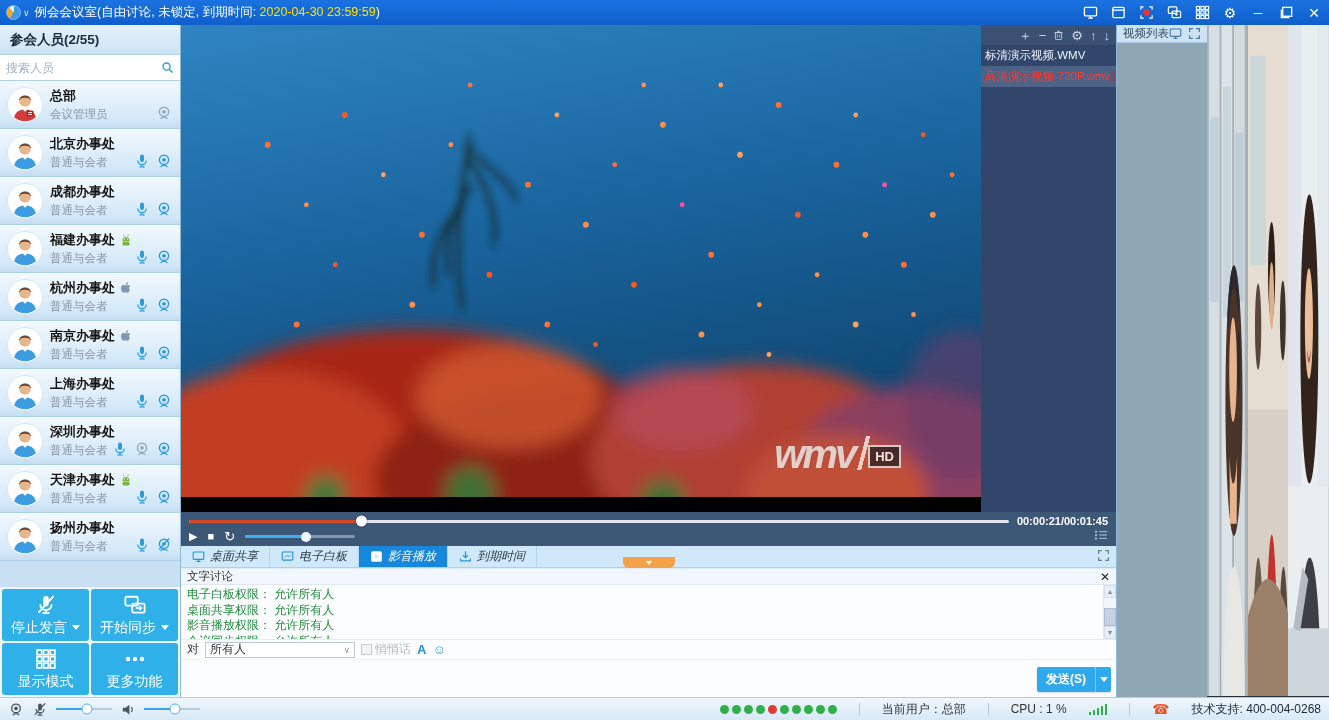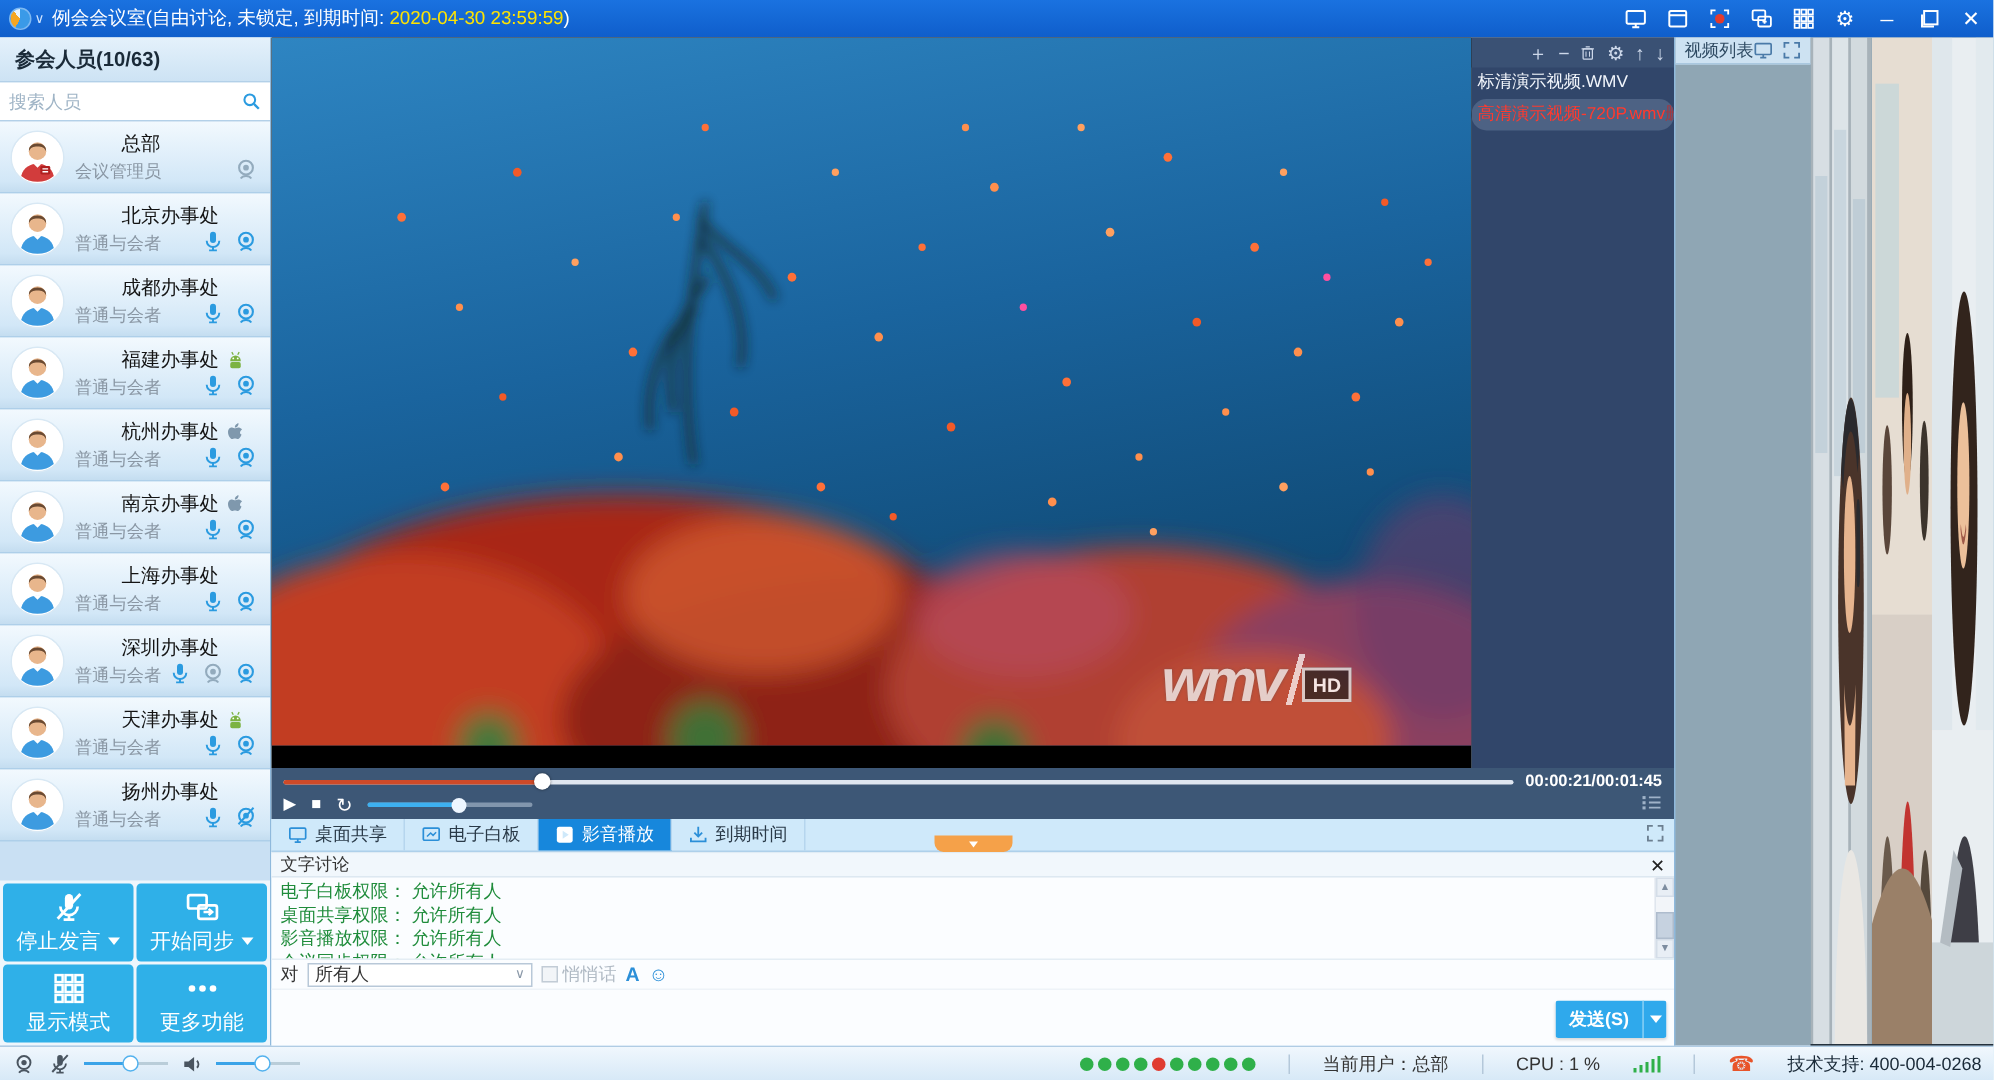--- a/index.html
+++ b/index.html
@@ -22,21 +22,21 @@
   .left { width:181px; background:#c9e0f3; border-right:1px solid #8fb9dc; display:flex; flex-direction:column; min-height:0; }
   .lp-header { height:30px; line-height:30px; padding-left:10px; font-weight:bold; font-size:13.5px; color:#1a2a38; background:linear-gradient(#e4f1fb,#cde3f4); border-bottom:1px solid #b3d0e8; }
   .lp-search { height:26px; background:#fff; border-bottom:1px solid #b3d0e8; display:flex; align-items:center; padding:0 6px; }
   .lp-search input { flex:1; border:none; outline:none; font-size:12px; color:#333; background:transparent; }
   .lp-search input::placeholder { color:#9fb4c6; }
   .lp-search svg { width:15px; height:15px; color:#2b9be0; }
   .lp-list { flex:1; overflow:hidden; }
   .p-row { height:48px; position:relative; padding:6px 6px 0 50px; background:linear-gradient(180deg,#f2f9fe 0%,#d2e7f7 85%,#c4ddf0 100%); border-bottom:1px solid #aecfe9; }
   .p-avatar { position:absolute; left:7px; top:6px; width:36px; height:36px; border-radius:50%; background:#fff; border:1px solid #d8e8f4; overflow:hidden; }
   .p-avatar svg { width:100%; height:100%; }
-  .p-name { font-weight:normal; font-size:13px; color:#141414; white-space:nowrap; display:flex; align-items:center; gap:4px;margin-left:31px; }
+  .p-name { font-weight:bold; font-size:13px; color:#141414; white-space:nowrap; display:flex; align-items:center; gap:4px; }
   .p-role { font-size:11.5px; color:#8a97a4; margin-top:2px; }
   .p-icons { position:absolute; right:8px; bottom:7px; display:flex; gap:6px; align-items:center; }
   .p-icons svg { width:16px; height:16px; color:#2b9be0; }
   .p-icons svg.gray { color:#93abbd; }
   .plat { width:14px; height:14px; }
 
   .lp-actions { margin-top:auto; padding:2px; display:grid; grid-template-columns:1fr 1fr; gap:2px; background:#eef6fc; }
   .act-btn { height:52px; background:#2fb0e8; border-radius:3px; color:#fff; display:flex; flex-direction:column; align-items:center; justify-content:center; gap:3px; cursor:pointer; }
   .act-btn svg { width:24px; height:22px; }
   .act-label { font-size:14px; display:flex; align-items:center; gap:5px; }
@@ -50,40 +50,40 @@
   .wm { position:absolute; right:80px; bottom:42px; display:flex; align-items:flex-end; opacity:.85; }
   .wm .wmv { font-size:40px; font-weight:bold; font-style:italic; letter-spacing:-3px; color:rgba(255,255,255,.85); text-shadow:0 0 2px rgba(80,80,80,.6); line-height:.8; text-transform:lowercase; }
   .wm .slash { width:14px; height:34px; background:linear-gradient(105deg,transparent 44%,rgba(255,255,255,.85) 44% 62%,transparent 62%); margin:0 -2px 0 2px; }
   .wm .hd { background:rgba(30,30,30,.85); color:#fff; font-weight:bold; font-size:13px; padding:2px 5px; border:2px solid rgba(255,255,255,.85); margin-bottom:2px; }
 
   .playlist { width:135px; background:#31466a; display:flex; flex-direction:column; }
   .pl-toolbar { height:20px; display:flex; justify-content:flex-end; align-items:center; gap:7px; padding:0 6px; color:#cdd8ea; background:#3a5174; font-size:13px; }
   .pl-toolbar .pli { cursor:pointer; line-height:1; }
   .pl-toolbar svg { width:11px; height:12px; display:block; }
   .pl-item { height:21px; line-height:21px; padding:0 4px; font-size:11.5px; color:#f2f6fc; white-space:nowrap; overflow:hidden; cursor:pointer; }
-  .pl-item.selected { background:#4d6284; color:#ff3a2e; display:flex;border-radius:10px; }
+  .pl-item.selected { background:#4d6284; color:#ff3a2e; display:flex; }
   .pl-item.selected .del { margin-left:auto; color:#a03a44; }
 
   .pcontrols { height:34px; background:#3d5776; padding:3px 8px 2px; display:flex; flex-direction:column; gap:2px; }
   .seek-row { display:flex; align-items:center; gap:8px; }
   .seek { flex:1; height:3px; background:#dfe6f0; border-radius:2px; position:relative; cursor:pointer; }
   .seek-fill { height:100%; background:#cf4a28; border-radius:2px; position:relative; }
   .seek-thumb { position:absolute; right:-6px; top:50%; transform:translateY(-50%); width:11px; height:11px; border-radius:50%; background:#fff; box-shadow:0 0 2px rgba(0,0,0,.5); }
   .ptime { color:#fff; font-size:11px; font-weight:bold; white-space:nowrap; }
   .btn-row { display:flex; align-items:center; gap:10px; color:#fff; }
   .pbtn { font-size:11px; cursor:pointer; line-height:1; }
   .pbtn.loop { font-size:13px; }
   .vol { width:110px; height:3px; background:#8296ad; border-radius:2px; position:relative; cursor:pointer; }
   .vol-fill { width:55%; height:100%; background:#3db0f0; border-radius:2px; position:relative; }
   .vol-thumb { position:absolute; right:-5px; top:50%; transform:translateY(-50%); width:10px; height:10px; border-radius:50%; background:#eef6ff; }
   .queue-ic { margin-left:auto; color:#9fb2c8; cursor:pointer; }
   .queue-ic svg { width:14px; height:12px; }
 
   .tabbar { height:22px; background:#cfe9fa; display:flex; align-items:stretch; border-bottom:1px solid #aed0ea; position:relative; }
-  .tab { display:flex; align-items:center; gap:5px; padding:0 11px; font-size:12px; color:#2a3a48; border-right:1px solid #b6d6ee; cursor:pointer; }
+  .tab { display:flex; align-items:center; gap:5px; padding:0 11px; font-size:12px; color:#2a3a48; border-right:1px solid #b6d6ee; cursor:pointer;font-style:italic; }
   .tab svg { width:13px; height:13px; color:#2b8fd8; }
   .tab.active { background:#1787dc; color:#fff; }
   .tab.active svg { color:#fff; }
   .tb-expand { margin-left:auto; align-self:center; margin-right:6px; color:#6c7f90; cursor:pointer; }
   .tb-expand svg { width:13px; height:13px; }
 
   .chat { height:129px; background:#fbfdff; display:flex; flex-direction:column; position:relative; border-top:1px solid #e0ecf5; }
   .pill { position:absolute; top:-12px; left:50%; transform:translateX(-50%); width:52px; height:11px; background:#f5a149; border-radius:0 0 6px 6px; display:flex; align-items:center; justify-content:center; cursor:pointer; z-index:5; }
   .pill .caret-down { border-top-color:#fff; border-left-width:3.5px; border-right-width:3.5px; border-top-width:4px; }
   .chat-header { height:16px; display:flex; align-items:center; padding:0 6px; font-size:11.5px; color:#333; background:#f1f7fc; border-bottom:1px solid #dde8f1; }
@@ -304,21 +304,21 @@
             <path d="M2.5 5v8.5H11" fill="none" stroke="currentColor" stroke-width="1.4"></path>
           </svg>
         </span>
       <span class="ti" style="font-size:14px">✕</span>
     </div>
   </div>
 
   <div class="main" style="flex:1;display:flex;min-height:0">
 
     <div class="left">
-      <div class="lp-header">参会人员(10/63)</div>
+      <div class="lp-header">参会人员(2/55)</div>
       <div class="lp-search">
         <input placeholder="搜索人员" style="">
         <svg>
             <use href="#ic-search"></use>
           </svg>
       </div>
       <div class="lp-list">
 
         <div class="p-row">
           <span class="p-avatar"><svg>

